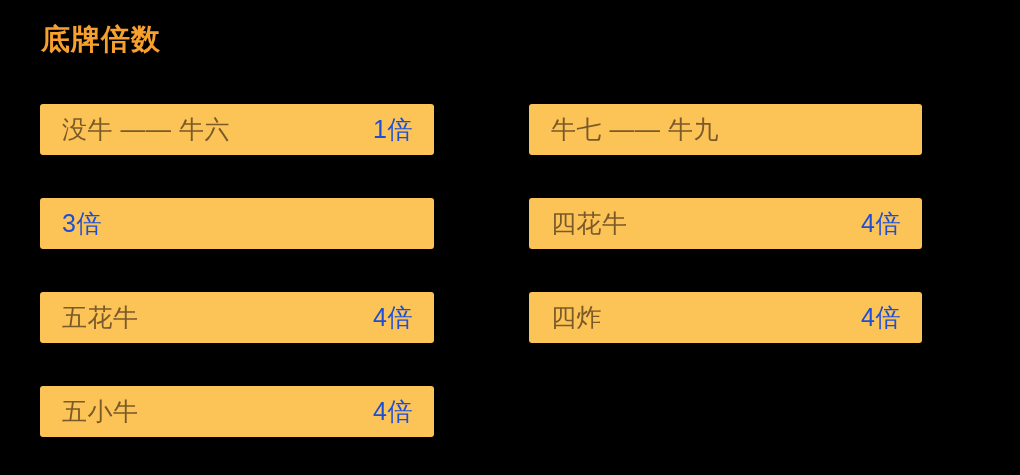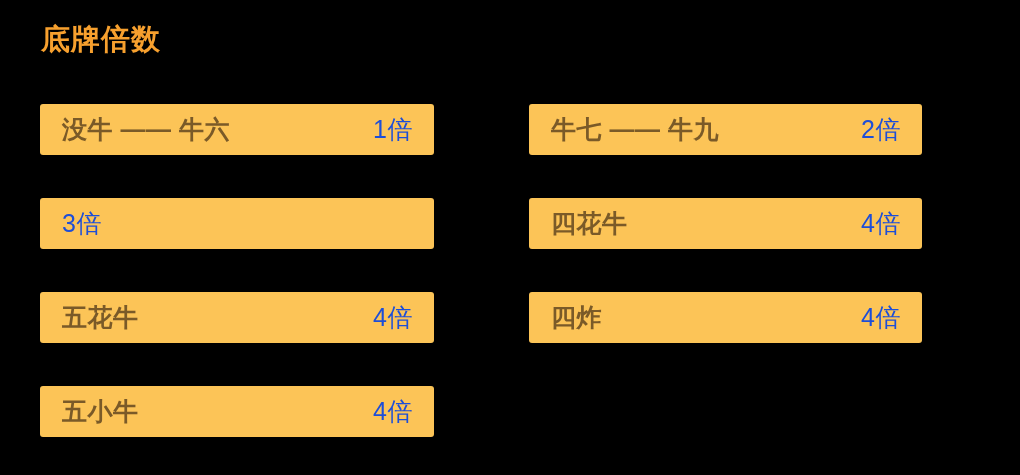--- a/index.html
+++ b/index.html
@@ -60,21 +60,21 @@
     justify-content: space-between;
     padding: 0 21px 0 22px;
   }
   .rate-row:last-child {
     margin-bottom: 0;
     gap: 44px;
   }
   .rate-label {
     font-size: 25px;
     color: #7A5A28;
-    font-weight: 700;
+    font-weight: 400;
     letter-spacing: 0.5px;
     line-height: 51px;
     white-space: nowrap;
   }
   .rate-value {
     font-size: 25px;
     color: #1d4ed8;
     font-weight: 500;
     letter-spacing: 0.5px;
     line-height: 51px;
@@ -110,21 +110,20 @@
         <span class="rate-label">五小牛</span>
         <span class="rate-value">4倍</span>
       </div>
 
     </div>
 
     <div class="column column-right">
 
       <div class="rate-row">
         <span class="rate-label">牛七 —— 牛九</span>
-        <span class="rate-value">2倍</span>
       </div>
 
       <div class="rate-row">
         <span class="rate-label">四花牛</span>
         <span class="rate-value">4倍</span>
       </div>
 
       <div class="rate-row">
         <span class="rate-label">四炸</span>
         <span class="rate-value">4倍</span>

